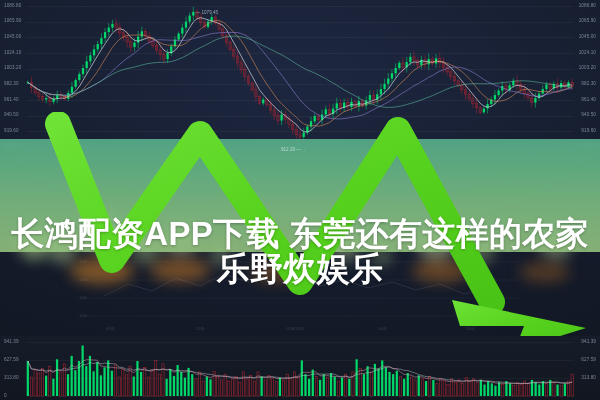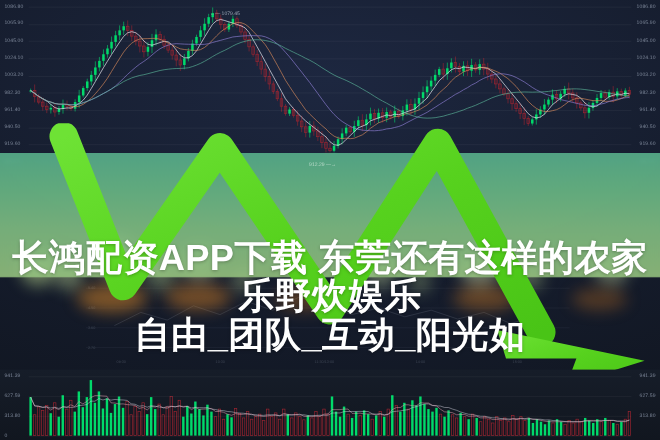--- a/index.html
+++ b/index.html
@@ -485,21 +485,20 @@
       </linearGradient>
     </defs>
 
     <polyline points="58,12 112,148 200,22 300,170 398,18 492,190" fill="none" stroke="url(#agrad)" stroke-width="26" stroke-linecap="round" stroke-linejoin="round"></polyline>
 
     <polygon points="452,188 586,216 515,238 524,214 460,214" fill="url(#agrad)"></polygon>
   </svg>
 
   <div id="headline">
     <span class="l1">长鸿配资APP下载 东莞还有这样的农家乐野炊娱乐</span>
-    <span class="l2">自由_团队_互动_阳光如</span>
   </div>
 
   <div class="annot" style="position:absolute; left:281px; top:148px; color:#d8ece0; opacity:.75;">912.29 —→</div>
 
   <div id="vol-chart">
     <div id="vol-grid">
         <div class="grid-line" style="top: 6px;"></div>
         <div class="grid-line" style="top: 24px;"></div>
         <div class="grid-line" style="top: 42px;"></div>
         <div class="grid-line" style="top: 60px;"></div>

